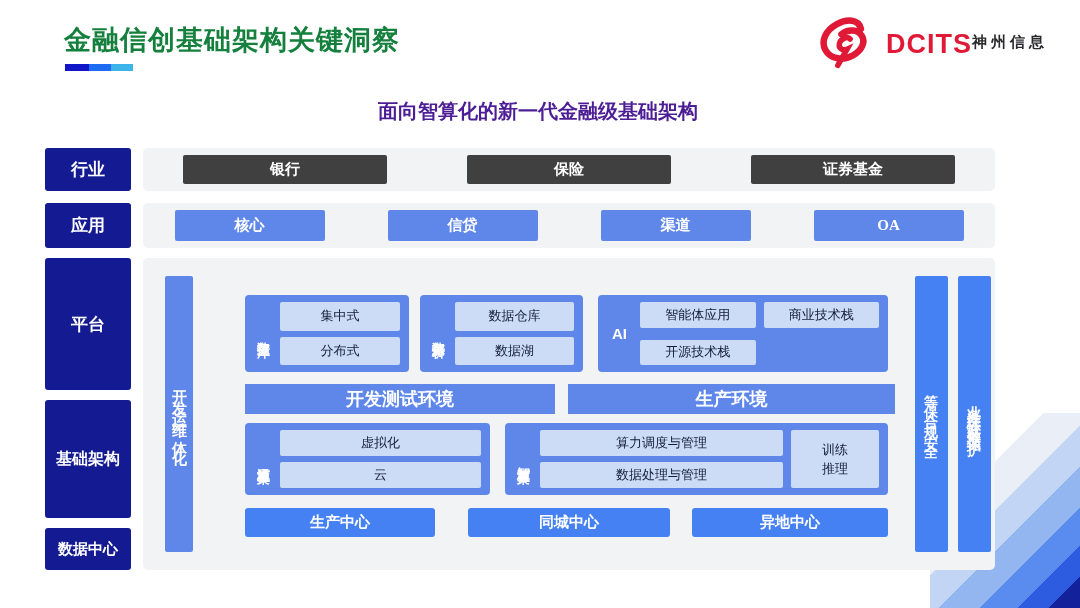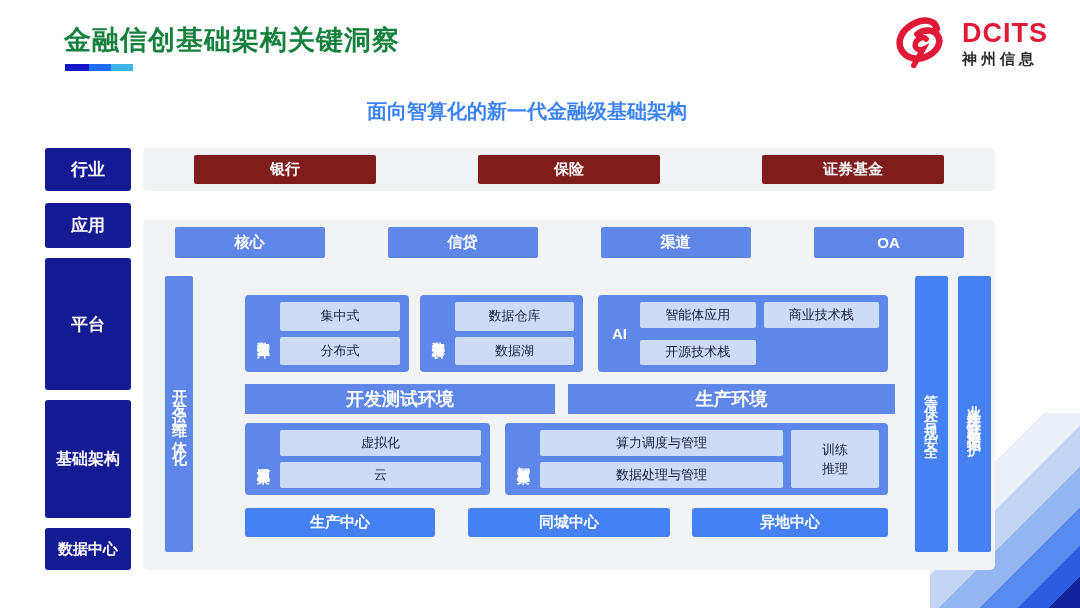--- a/index.html
+++ b/index.html
@@ -17,52 +17,52 @@
     left:64px; top:22px;
     font-size:27px; font-weight:bold; color:#15803d; letter-spacing:1px;
   }
   .title-underline { left:65px; top:64px; display:flex; height:7px; }
   .title-underline span { display:block; height:7px; }
   .u1 { width:24px; background:#1216c9; }
   .u2 { width:22px; background:#1d6cf2; }
   .u3 { width:22px; background:#3cb4ea; }
 
   .logo { right:32px; top:14px; display:flex; align-items:center; gap:9px; }
-  .logo-text { display:flex; flex-direction:column; }
+  .logo-text { display:flex; }
   .logo-name { font-size:27px; font-weight:bold; color:#e01937; letter-spacing:1px; line-height:1.05; }
   .logo-company { font-size:15px; color:#2a2a2e; letter-spacing:4px; margin-top:3px; font-weight:bold; }
 
   
   .diagram-title {
-    left:0; top:98px; width:1054px; text-align:center;
-    font-size:20px; font-weight:bold; color:#3b82f6;
+    left:11px; top:98px; width:1054px; text-align:center;
+    font-size:20px; font-weight:bold; color:#4c1d95;
   }
 
   
   .side-label {
     left:45px; width:86px;
     background:#141a91; color:#ffffff; font-weight:bold; font-size:17px;
     display:flex; align-items:center; justify-content:center;
     border-radius:3px;
   }
   .lab-industry { top:148px; height:43px; }
   .lab-application { top:203px; height:45px; }
   .lab-platform { top:258px; height:132px; }
   .lab-infrastructure { top:400px; height:118px; font-size:16px; }
   .lab-datacenter { top:528px; height:42px; font-size:15px; }
 
   
   .strip { left:143px; width:852px; background:#f2f3f5; border-radius:5px; }
   .strip-industry { top:148px; height:43px; display:flex; }
-  .strip-application { top:220px; height:45px; display:flex; }
+  .strip-application { top:203px; height:45px; display:flex;font-family:Liberation Serif, serif; }
   .strip-main { top:258px; height:312px; }
   .strip-col { flex:1; display:flex; align-items:center; justify-content:center; }
 
   .chip-strong {
-    width:182px; height:29px; background:#7f1d1d; border-radius:2px;
+    width:204px; height:29px; background:#404040; border-radius:2px;
     color:#fff; font-weight:bold; font-size:15px;
     display:flex; align-items:center; justify-content:center;
   }
   .chip-med {
     width:150px; height:31px; background:#5f87ea; border-radius:2px;
     color:#fff; font-weight:bold; font-size:15px;
     display:flex; align-items:center; justify-content:center;
   }
 
   

